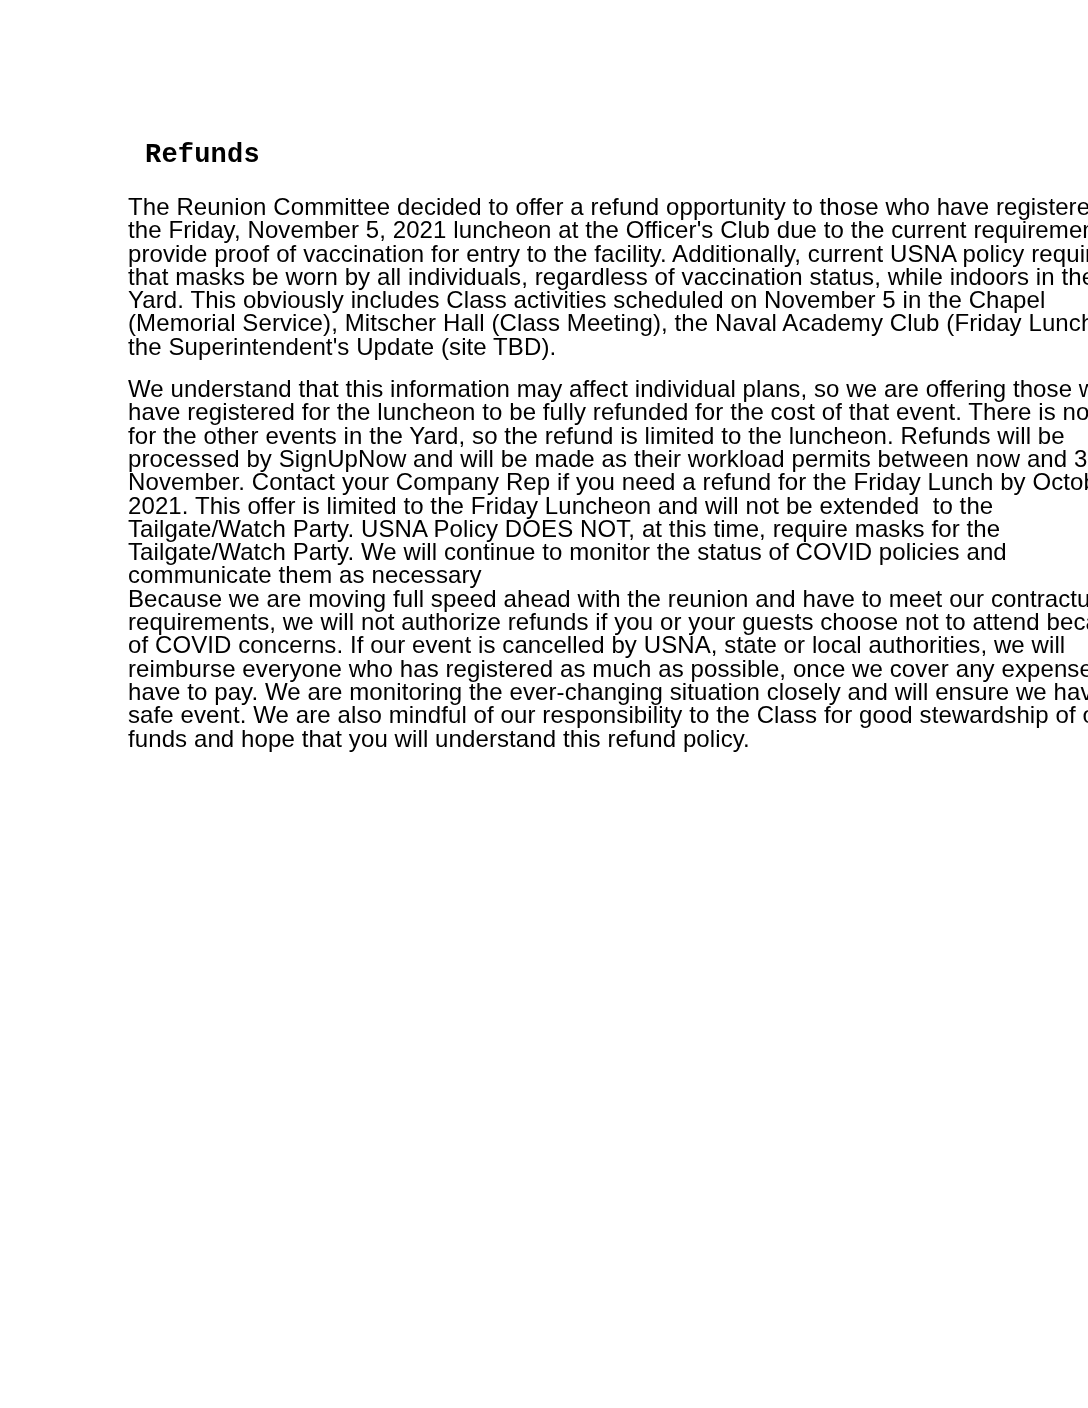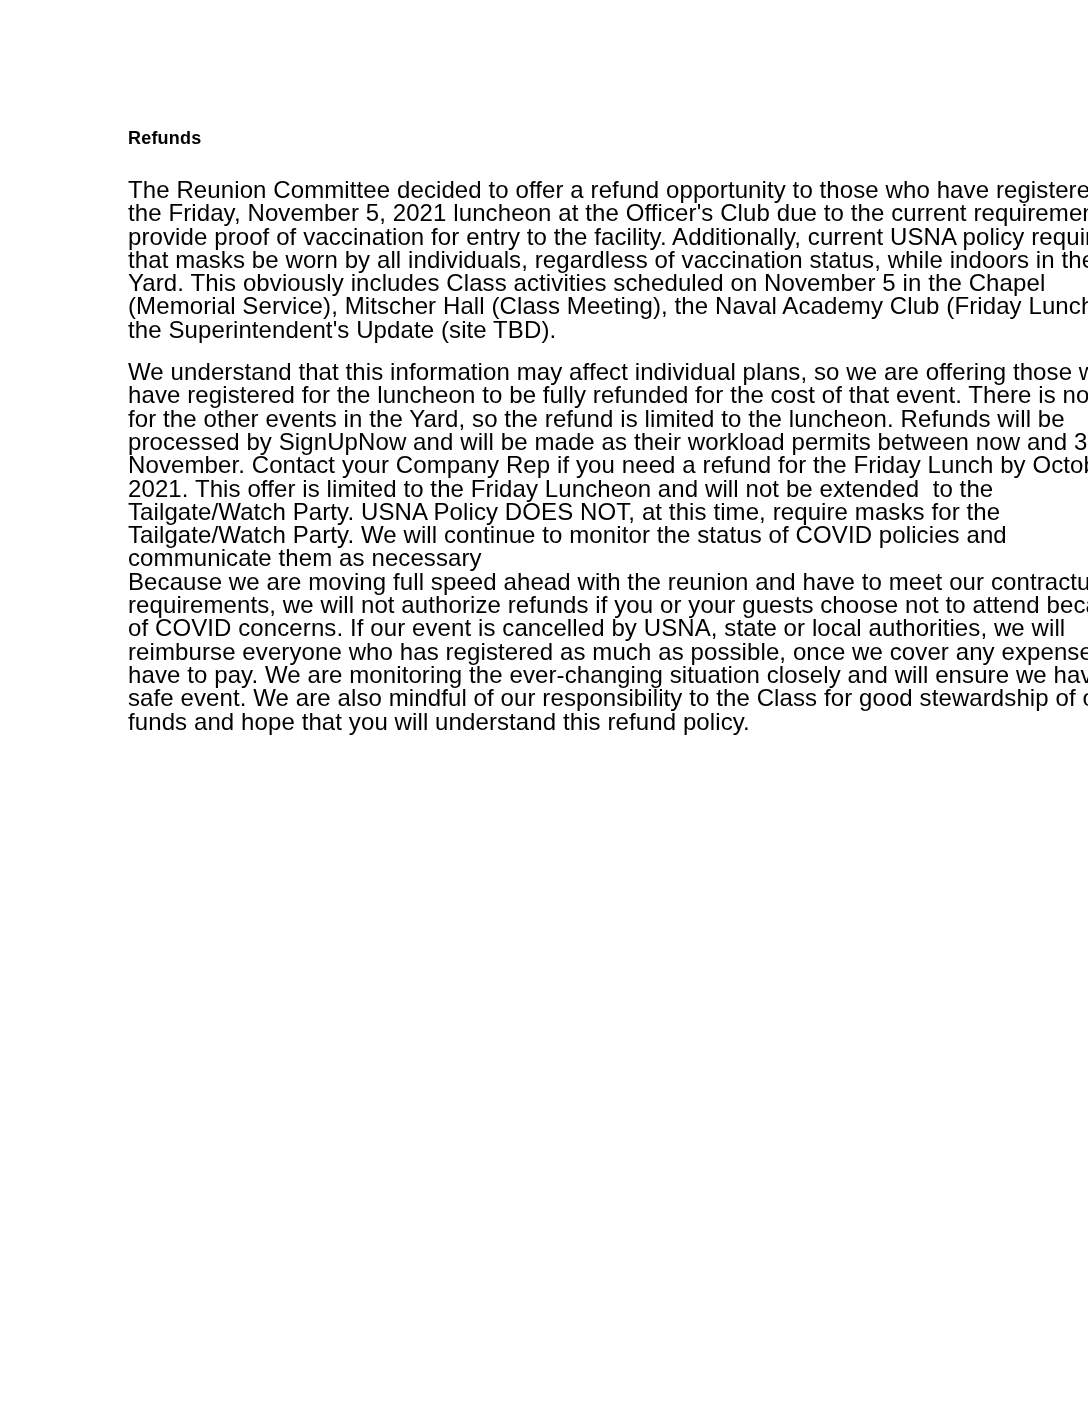--- a/index.html
+++ b/index.html
@@ -12,25 +12,26 @@
     width: 1088px;
     height: 1408px;
     background: #ffffff;
     box-sizing: border-box;
     padding: 125px 110px 0 128px;
     font-family: "Liberation Sans", "DejaVu Sans", sans-serif;
     color: #000000;
     overflow: hidden;
   }
   .title {
-    margin: 0;
-    font-size: 18px;
+    margin: 17px;
+    font-size: 27px;
     line-height: 27px;
     font-weight: bold;
     letter-spacing: 0.2px;
+    font-family: Liberation Mono, monospace;
   }
   .para {
     font-size: 24px;
     line-height: 23.3px;
     white-space: pre;
     letter-spacing: 0.1px;
   }
   .para-1 { margin-top: 26px; }
   .para-2 { margin-top: 19px; }
   .para-3 { }

